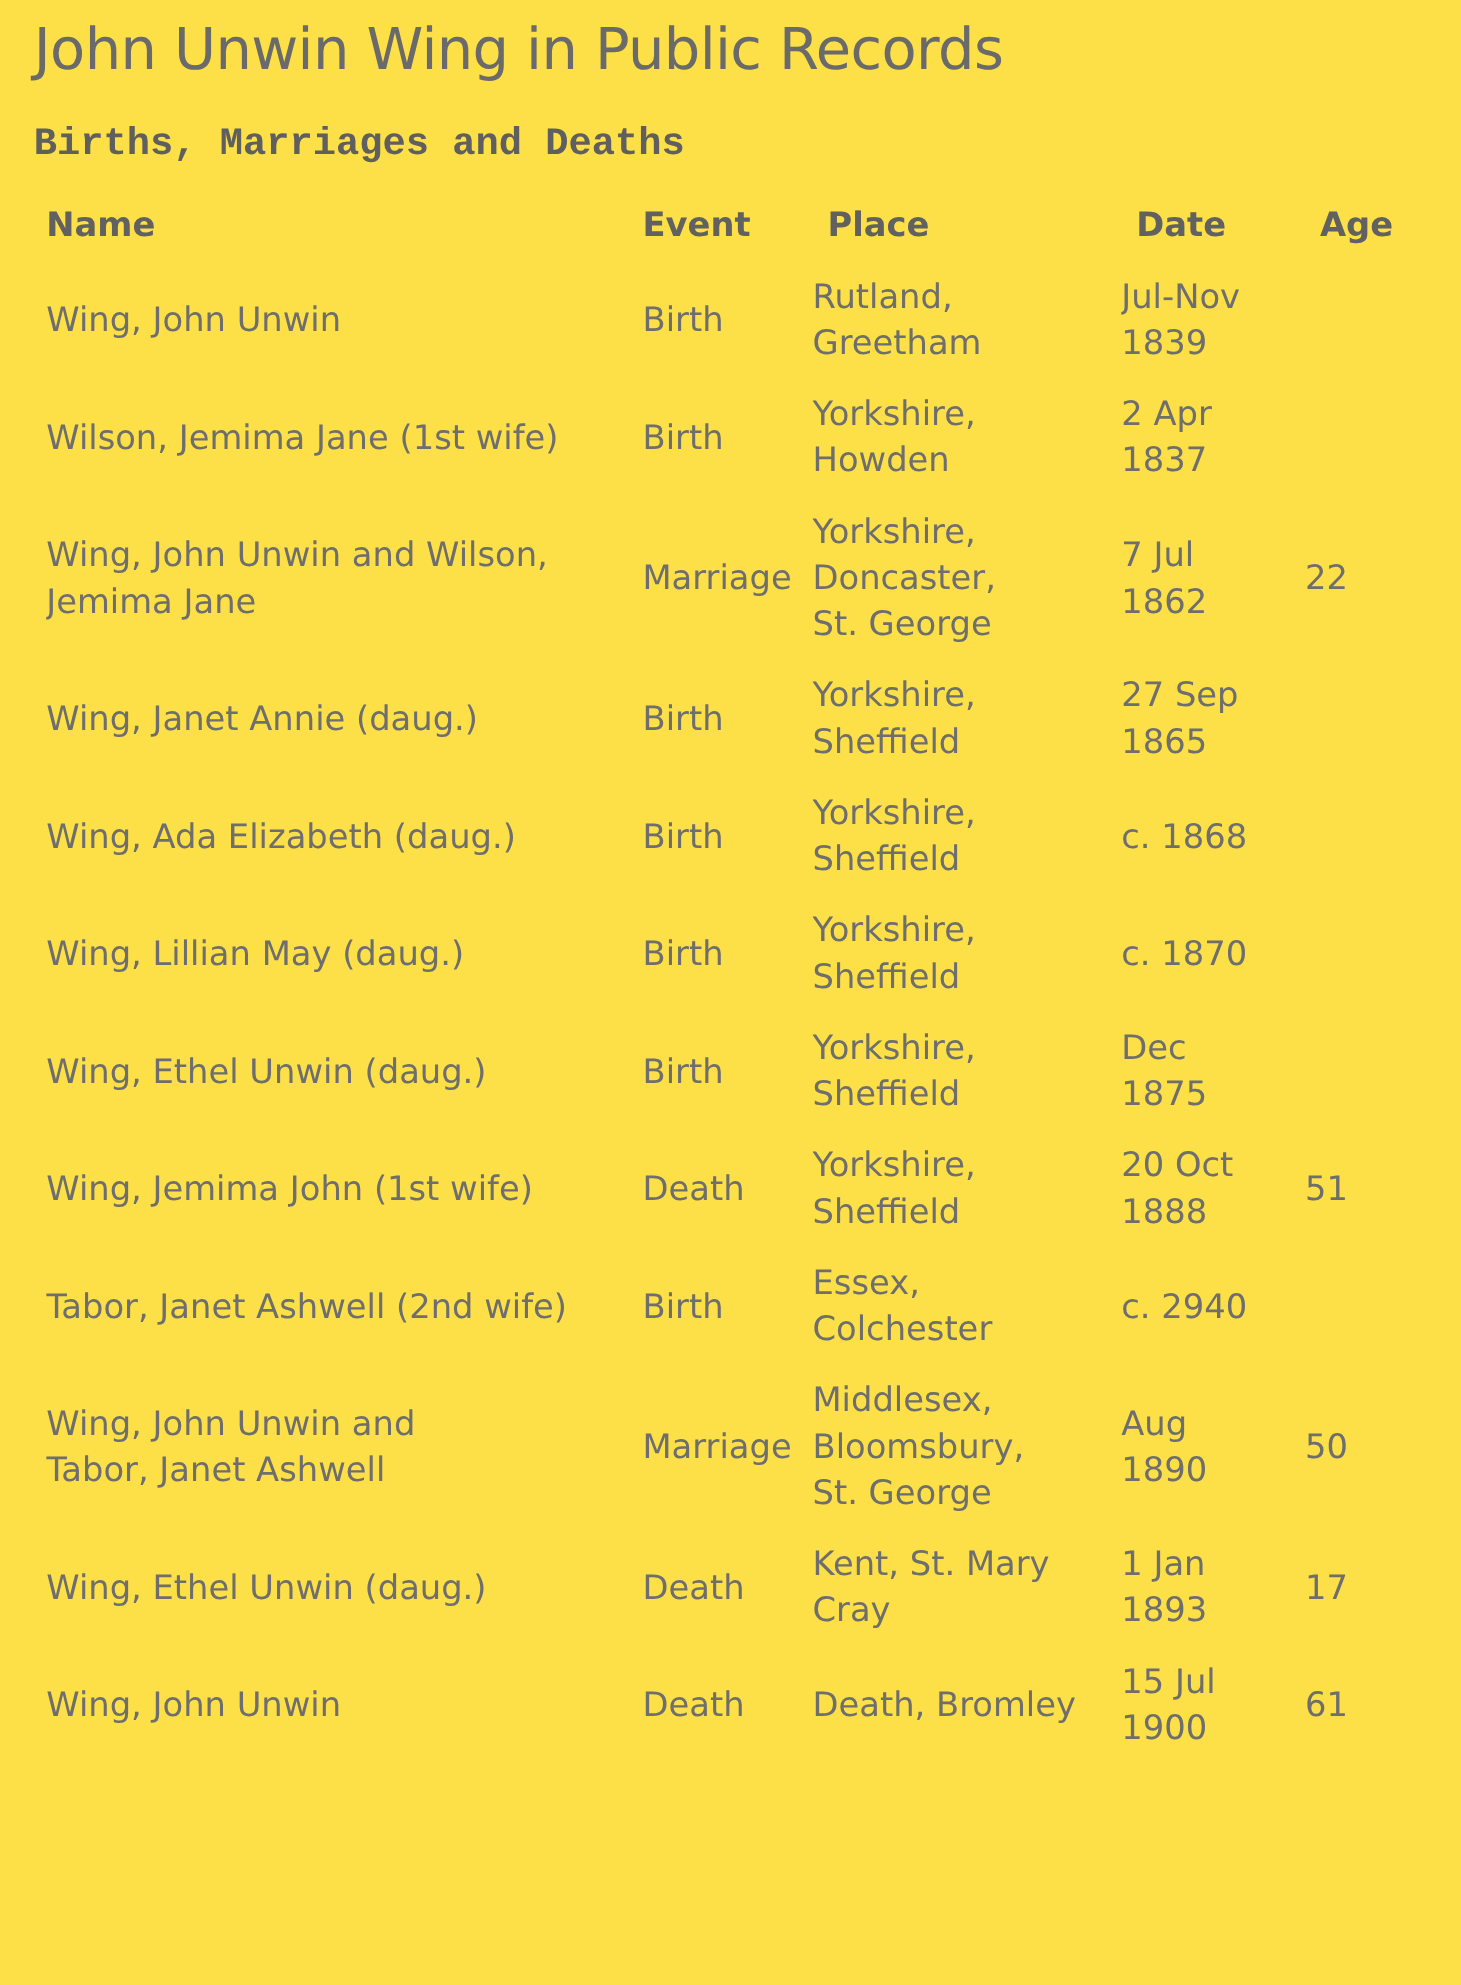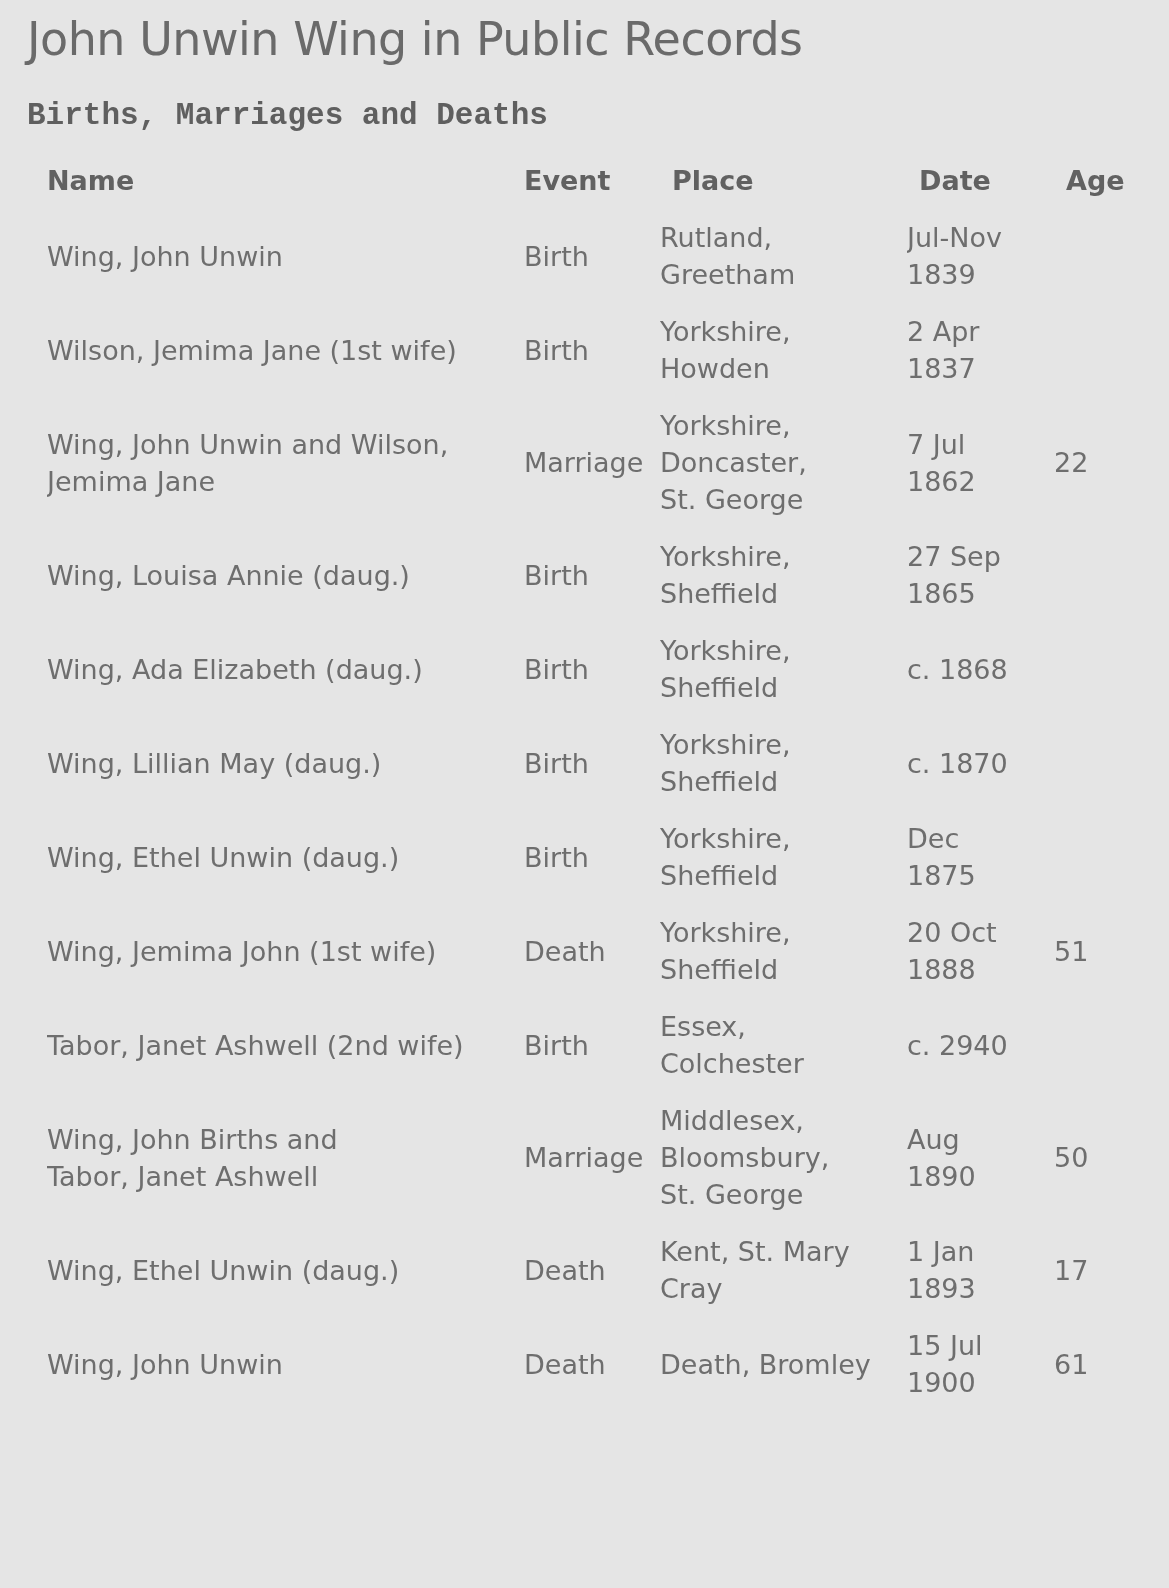--- a/index.html
+++ b/index.html
@@ -7,40 +7,40 @@
     padding: 0;
     background: #ffffff;
     font-family: "DejaVu Sans", "Liberation Sans", sans-serif;
   }
   .page {
     width: 1169px;
     height: 1588px;
     box-sizing: border-box;
     padding: 12px 30px 0 27px;
     overflow: hidden;
-    background: #e5e5e5;
+    background: #fde047;
   }
   .page-title {
     font-size: 46px;
     font-weight: 400;
     color: #6a6a6a;
     letter-spacing: -0.5px;
     margin: 0;
     line-height: 1.2;
   }
   .page-subtitle {
     font-size: 31px;
     font-weight: 700;
     color: #5f5f5f;
     margin: 30px 0 0 0;
     line-height: 1.2;
     font-family: Liberation Mono, monospace;
   }
   table.records {
-    margin: 28px 0 0 20px;
+    margin: 28px 0 0 10px;
     border-collapse: collapse;
     table-layout: fixed;
     width: 1075px;
   }
   table.records th {
     font-size: 27px;
     font-weight: 700;
     color: #616161;
     text-align: left;
     vertical-align: bottom;
@@ -111,21 +111,21 @@
 Jemima Jane</td>
           <td>Marriage</td>
           <td>Yorkshire,
 Doncaster,
 St. George</td>
           <td>7 Jul
 1862</td>
           <td>22</td>
         </tr>
         <tr>
-          <td>Wing, Louisa Annie (daug.)</td>
+          <td>Wing, Janet Annie (daug.)</td>
           <td>Birth</td>
           <td>Yorkshire,
 Sheffield</td>
           <td>27 Sep
 1865</td>
           <td></td>
         </tr>
         <tr>
           <td>Wing, Ada Elizabeth (daug.)</td>
           <td>Birth</td>
@@ -162,21 +162,21 @@
         </tr>
         <tr>
           <td>Tabor, Janet Ashwell (2nd wife)</td>
           <td>Birth</td>
           <td>Essex,
 Colchester</td>
           <td>c. 2940</td>
           <td></td>
         </tr>
         <tr>
-          <td>Wing, John Births and
+          <td>Wing, John Unwin and
 Tabor, Janet Ashwell</td>
           <td>Marriage</td>
           <td>Middlesex,
 Bloomsbury,
 St. George</td>
           <td>Aug
 1890</td>
           <td>50</td>
         </tr>
         <tr>

